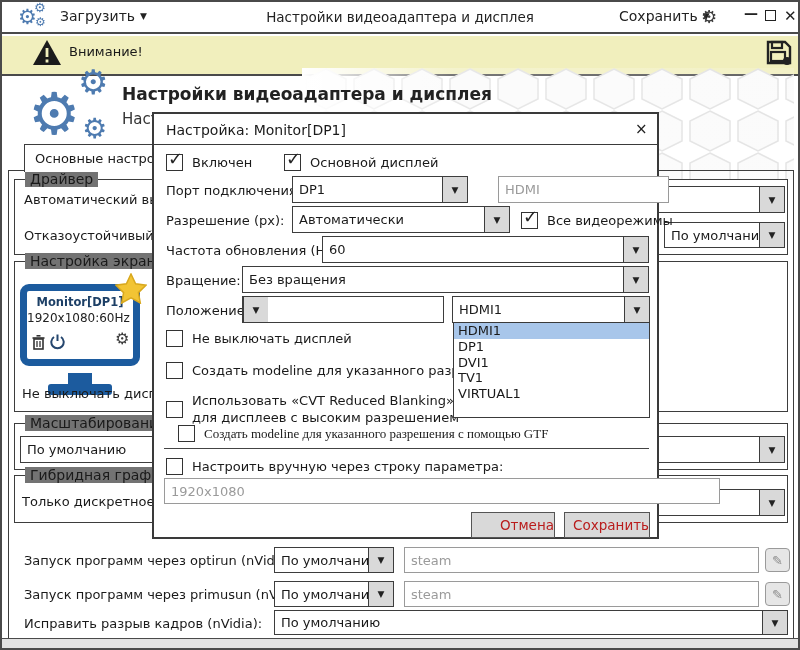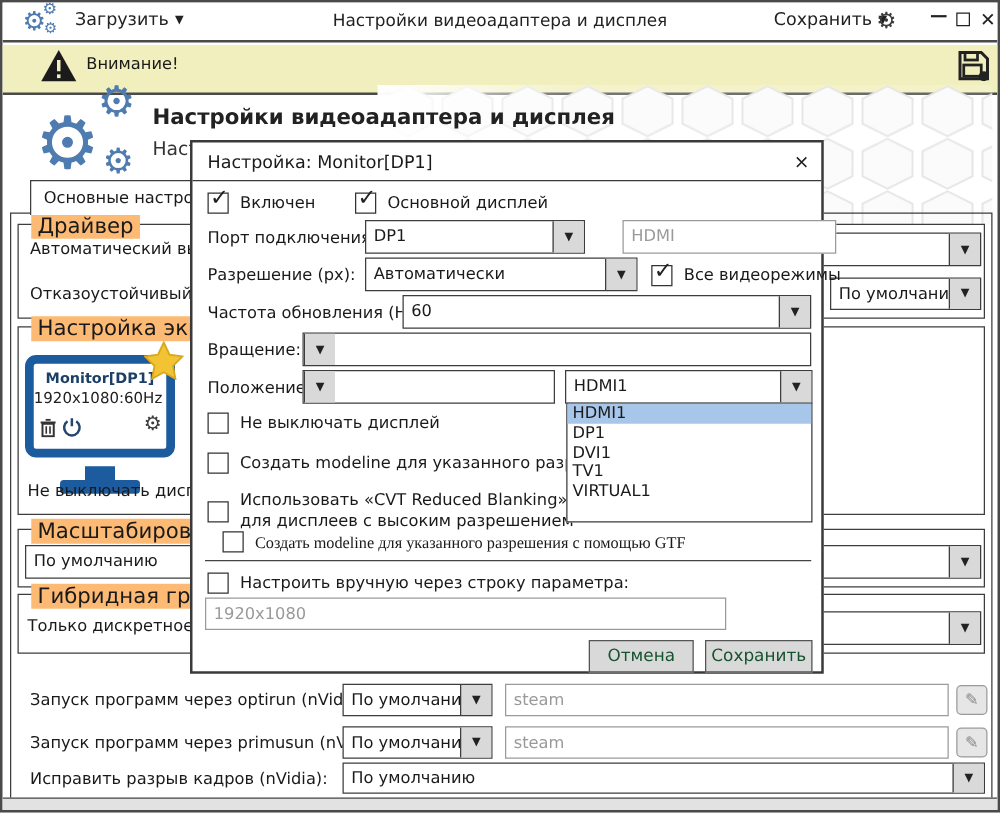--- a/index.html
+++ b/index.html
@@ -16,39 +16,39 @@
   #warnbar{left:0;top:34px;width:796px;height:40px;background:#f1efbd;border-bottom:2px solid #4a4a4a;}
   
   #hexfade{left:300px;top:66px;width:492px;height:112px;
     background:linear-gradient(to right,#ffffff 0%,rgba(255,255,255,0.25) 30%,rgba(255,255,255,0.15) 100%);}
   
   #pagebox{left:6px;top:168px;width:786px;height:470px;border:1.5px solid #3d3d3d;background:transparent;}
   #tab{left:22px;top:142px;width:140px;height:28px;background:#fff;border:1.5px solid #3d3d3d;border-bottom:none;
        z-index:2;display:flex;align-items:center;padding-left:10px;}
   
   .fs{border:1.5px solid #3d3d3d;}
-  .fs-legend{position:absolute;top:-9px;left:10px;background:#fdba74;padding:0 5px;font-size:17px;white-space:nowrap;text-align:right;}
+  .fs-legend{position:absolute;top:-9px;left:10px;background:#737373;padding:0 5px;font-size:14px;white-space:nowrap;text-align:right;}
   
   .combo{border:1.5px solid #3d3d3d;background:#fff;display:flex;align-items:center;}
   .combo .val{flex:1;font-size:13px;padding-left:6px;white-space:nowrap;overflow:hidden;}
   .combo .arrow{width:24px;align-self:stretch;background:#d9d9d9;border-left:1.5px solid #3d3d3d;
         display:flex;align-items:center;justify-content:center;font-size:9px;color:#222;}
   
   .cb{width:15px;height:15px;border:1.7px solid #333;background:#fff;position:relative;flex:none;display:inline-block;}
   .cb.on:after{content:"✓";position:absolute;left:1px;top:-7px;font-size:18px;font-weight:bold;color:#222;}
   .cbrow{display:flex;align-items:center;gap:9px;}
   
   .tin{border:1.5px solid #9a9a9a;background:#fff;font-size:13px;padding:0 6px;color:#222;
        font-family:"DejaVu Sans",sans-serif;outline:none;}
   .tin::placeholder{color:#9a9a9a;opacity:1;}
   
   #dialog{left:150px;top:110px;width:507px;height:427px;background:#fff;border:2px solid #3a3a3a;z-index:50;}
   #dlg-popup{z-index:60;}
-  .dbtn{background:#d9d9d9;border:1.5px solid #555;display:flex;align-items:center;justify-content:center;
-        font-size:13.5px;color:#14532d;}
+  .dbtn{background:#d9d9d9;border:1.5px solid #555;display:flex;align-items:center;justify-content:flex-end;
+        font-size:13.5px;color:#b91c1c;}
   .editbtn{width:25px;height:24px;background:#e6e6e6;border:1.5px solid #9a9a9a;border-radius:4px;
         display:flex;align-items:center;justify-content:center;color:#8a8a8a;font-size:13px;}
   .opt{height:15.7px;display:flex;align-items:center;padding-left:4px;font-size:13px;}
   .opt.sel{background:#a8c6ea;}
   #bottomstrip{left:0;bottom:0;width:796px;height:10px;background:#e2e2e2;border-top:1.5px solid #4a4a4a;}
   .winbtn{font-size:14px;color:#222;}
 </style>
 </head>
 <body>
 
@@ -232,20 +232,21 @@
     </div>
 
     <span class="abs lbl" style="left:12px;top:129px;">Частота обновления (Hz):</span>
     <div class="abs combo" style="left:168px;top:122px;width:327px;height:27px;">
       <span class="val">60</span>
       <span class="arrow">▼</span>
     </div>
 
     <span class="abs lbl" style="left:12px;top:159px;">Вращение:</span>
     <div class="abs combo" style="left:88px;top:152px;width:407px;height:27px;">
+      <span class="val">Без вращения</span>
       <span class="arrow">▼</span>
     </div>
 
     <span class="abs lbl" style="left:12px;top:189px;">Положение:</span>
     <div class="abs combo" style="left:88px;top:182px;width:202px;height:27px;">
       <span class="arrow">▼</span>
     </div>
     <div class="abs combo" style="left:298px;top:182px;width:198px;height:27px;">
       <span class="val">HDMI1</span>
       <span class="arrow">▼</span>
@@ -270,21 +271,21 @@
       <span class="cb"></span>
       <span class="lbl">Создать modeline для указанного разрешения с помощью GTF</span>
     </div>
 
     <div class="abs" style="left:10px;top:334px;width:485px;border-top:1.3px solid #444;"></div>
 
     <div class="abs cbrow" style="left:12px;top:344px;">
       <span class="cb"></span>
       <span class="lbl">Настроить вручную через строку параметра:</span>
     </div>
-    <input class="abs tin" style="left: 10px; top: 364px; width: 417px; height: 26px;" placeholder="1920x1080">
+    <input class="abs tin" style="left: 10px; top: 364px; width: 556px; height: 26px;" placeholder="1920x1080">
 
     <div class="abs dbtn" style="left:317px;top:398px;width:84px;height:26px;">
       <span>Отмена</span>
     </div>
     <div class="abs dbtn" style="left:410px;top:398px;width:86px;height:26px;">
       <span>Сохранить</span>
     </div>
 
     <div class="abs" id="dlg-popup" style="left:299px;top:208px;width:197px;height:96px;background:#fff;border:1.5px solid #3a3a3a;">
       <div class="opt sel">HDMI1</div>

